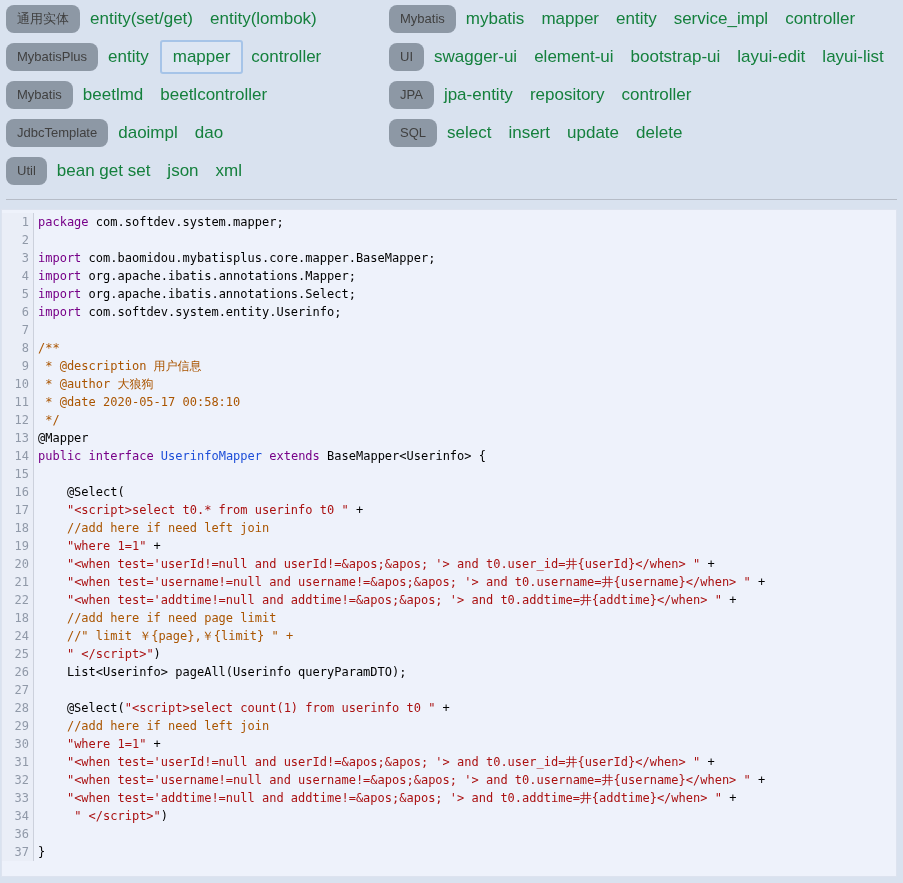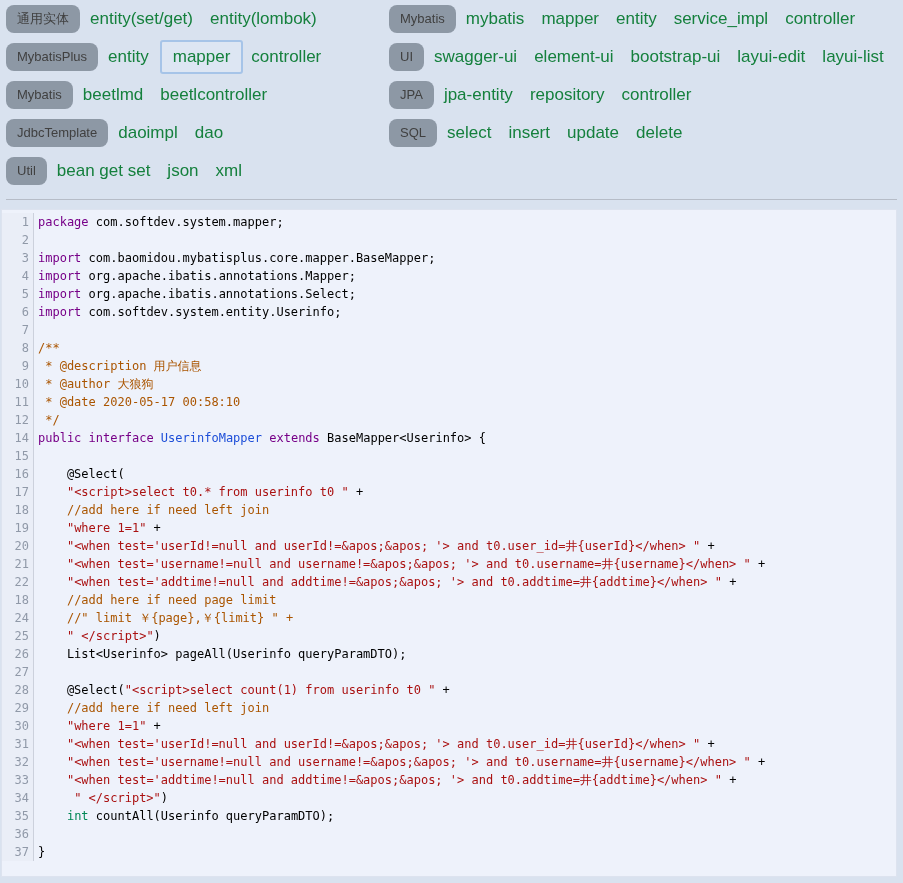--- a/index.html
+++ b/index.html
@@ -157,20 +157,24 @@
       </div>
       <div class="line">
         <span class="ln">11</span>
         <span class="lc"><span class="tok-com"> * @date 2020-05-17 00:58:10</span></span>
       </div>
       <div class="line">
         <span class="ln">12</span>
         <span class="lc"><span class="tok-com"> */</span></span>
       </div>
       <div class="line">
+        <span class="ln">13</span>
+        <span class="lc"><span class="tok-pl">@Mapper</span></span>
+      </div>
+      <div class="line">
         <span class="ln">14</span>
         <span class="lc"><span class="tok-kw">public</span><span class="tok-pl"> </span><span class="tok-kw">interface</span><span class="tok-pl"> </span><span class="tok-def">UserinfoMapper</span><span class="tok-pl"> </span><span class="tok-kw">extends</span><span class="tok-pl"> BaseMapper&lt;Userinfo&gt; {</span></span>
       </div>
       <div class="line">
         <span class="ln">15</span>
         <span class="lc"></span>
       </div>
       <div class="line">
         <span class="ln">16</span>
         <span class="lc"><span class="tok-pl">    @Select(</span></span>
@@ -241,24 +245,20 @@
       </div>
       <div class="line">
         <span class="ln">33</span>
         <span class="lc"><span class="tok-pl">    </span><span class="tok-str">"&lt;when test='addtime!=null and addtime!=&amp;apos;&amp;apos; '&gt; and t0.addtime=井{addtime}&lt;/when&gt; "</span><span class="tok-pl"> +</span></span>
       </div>
       <div class="line">
         <span class="ln">34</span>
         <span class="lc"><span class="tok-pl">     </span><span class="tok-str">" &lt;/script&gt;"</span><span class="tok-pl">)</span></span>
       </div>
       <div class="line">
-        <span class="ln">35</span>
-        <span class="lc"><span class="tok-pl">    </span><span class="tok-typ">int</span><span class="tok-pl"> countAll(Userinfo queryParamDTO);</span></span>
-      </div>
-      <div class="line">
         <span class="ln">36</span>
         <span class="lc"></span>
       </div>
       <div class="line">
         <span class="ln">37</span>
         <span class="lc"><span class="tok-pl">}</span></span>
       </div>
     </div>
 </div>
 

